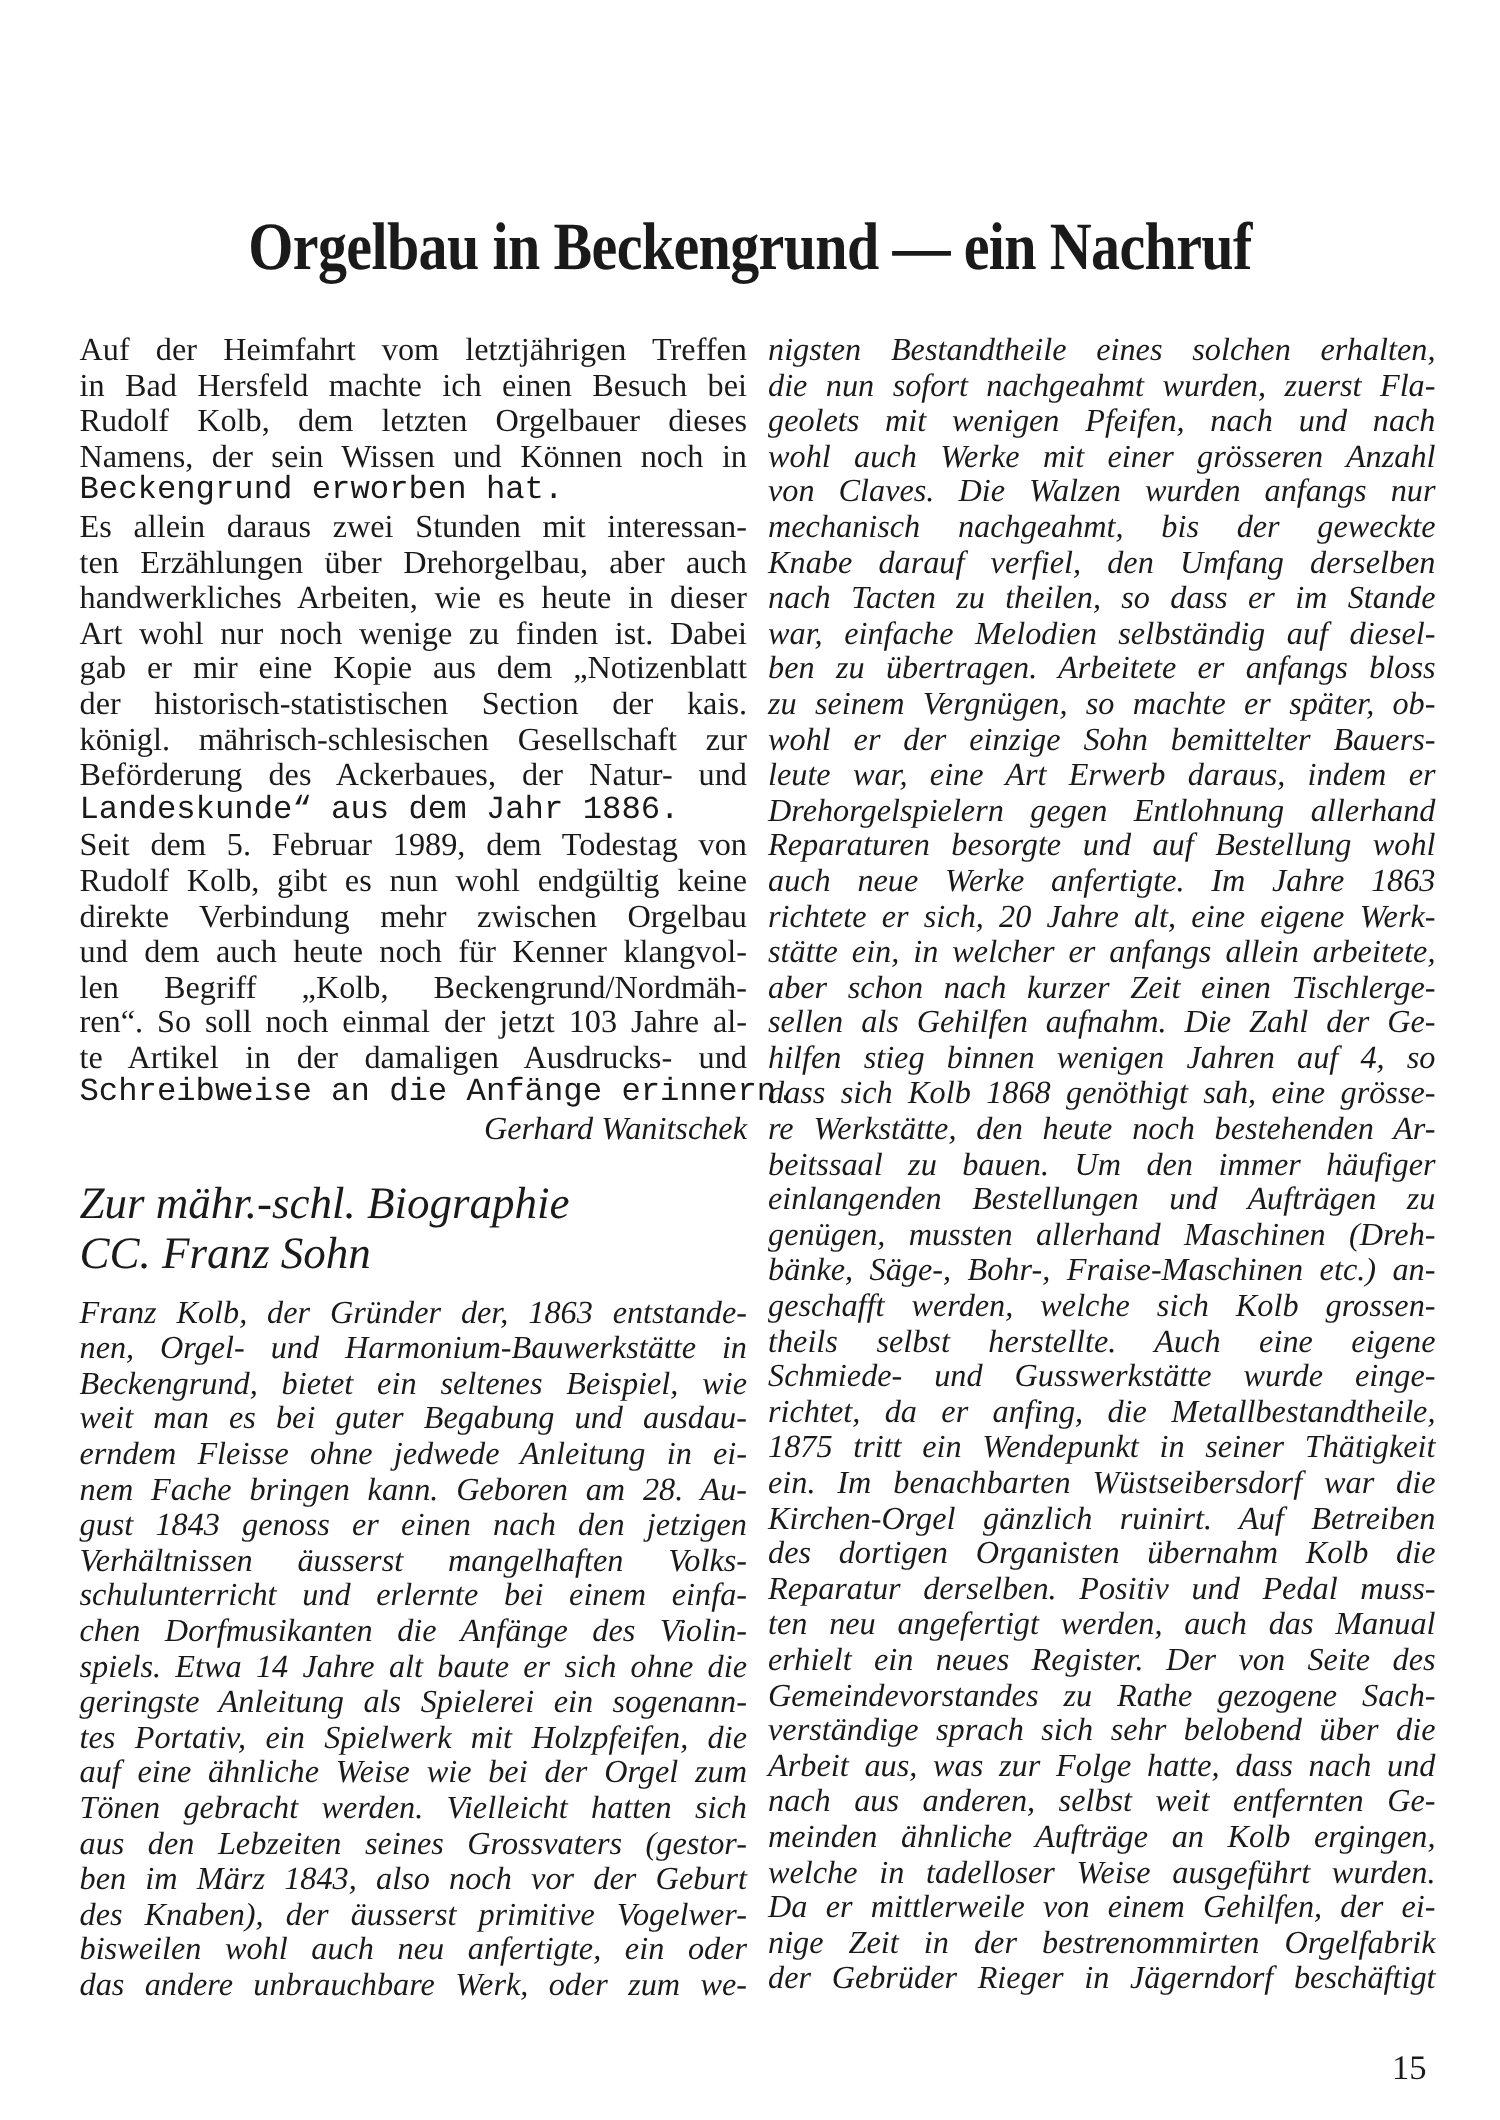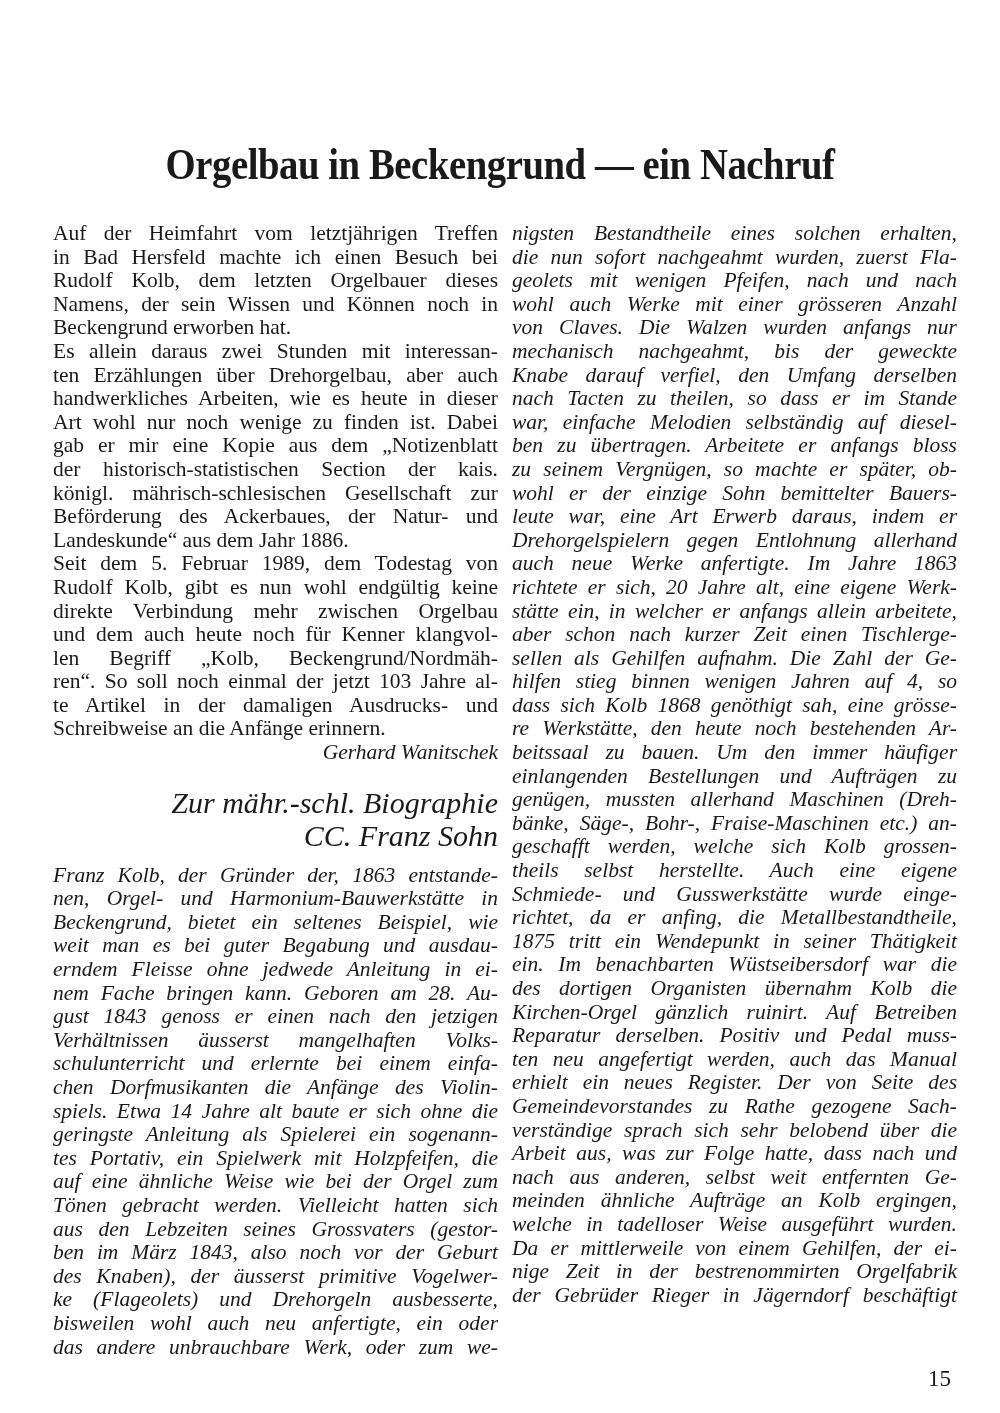--- a/index.html
+++ b/index.html
@@ -5,24 +5,24 @@
   html, body { margin:0; padding:0; background:#ffffff; }
   body { width:1000px; height:1413px; position:relative; overflow:hidden; color:#1a1a1a;
          font-family:"Liberation Serif", "DejaVu Serif", serif; }
   .title { position:absolute; top:138px; left:0; width:1000px; text-align:center;
            font-family:"Liberation Serif", serif; font-weight:bold; font-size:45px;
            letter-spacing:-0.5px; transform:scaleX(0.86); transform-origin:center; }
   .col { position:absolute; top:206px; width:445px; font-size:21.5px; line-height:23.6px;margin-top:16px; }
   .col.left { left:53px; }
   .col.right { left:512px; }
   .line { display:block; white-space:nowrap; text-align:justify; text-align-last:justify; height:23.6px; }
-  .line.last { text-align-last:left; }
+  .line.last { text-align-last:left;font-family:Liberation Mono, monospace; }
   .line.sig { text-align-last:right; font-style:italic; }
   .it { font-style:italic; }
-  .subhead { text-align:right; font-style:italic; font-size:30px; line-height:33px; margin-top:21px; margin-bottom:12px; }
+  .subhead { text-align:left; font-style:italic; font-size:30px; line-height:33px; margin-top:21px; margin-bottom:12px; }
   .subhead span { display:block; }
   .pagenum { position:absolute; top:1366px; left:928px; font-size:23px; }
 </style>
 </head>
 <body>
 
 <div class="title">Orgelbau in Beckengrund — ein Nachruf</div>
 
 <div class="col left">
   <div id="intro">
@@ -66,21 +66,20 @@
       <span class="line">schulunterricht und erlernte bei einem einfa-</span>
       <span class="line">chen Dorfmusikanten die Anfänge des Violin-</span>
       <span class="line">spiels. Etwa 14 Jahre alt baute er sich ohne die</span>
       <span class="line">geringste Anleitung als Spielerei ein sogenann-</span>
       <span class="line">tes Portativ, ein Spielwerk mit Holzpfeifen, die</span>
       <span class="line">auf eine ähnliche Weise wie bei der Orgel zum</span>
       <span class="line">Tönen gebracht werden. Vielleicht hatten sich</span>
       <span class="line">aus den Lebzeiten seines Grossvaters (gestor-</span>
       <span class="line">ben im März 1843, also noch vor der Geburt</span>
       <span class="line">des Knaben), der äusserst primitive Vogelwer-</span>
-      <span class="line">ke (Flageolets) und Drehorgeln ausbesserte,</span>
       <span class="line">bisweilen wohl auch neu anfertigte, ein oder</span>
       <span class="line">das andere unbrauchbare Werk, oder zum we-</span>
     </div>
 </div>
 
 <div class="col right it">
   <div id="bioRight">
       <span class="line">nigsten Bestandtheile eines solchen erhalten,</span>
       <span class="line">die nun sofort nachgeahmt wurden, zuerst Fla-</span>
       <span class="line">geolets mit wenigen Pfeifen, nach und nach</span>
@@ -88,40 +87,41 @@
       <span class="line">von Claves. Die Walzen wurden anfangs nur</span>
       <span class="line">mechanisch nachgeahmt, bis der geweckte</span>
       <span class="line">Knabe darauf verfiel, den Umfang derselben</span>
       <span class="line">nach Tacten zu theilen, so dass er im Stande</span>
       <span class="line">war, einfache Melodien selbständig auf diesel-</span>
       <span class="line">ben zu übertragen. Arbeitete er anfangs bloss</span>
       <span class="line">zu seinem Vergnügen, so machte er später, ob-</span>
       <span class="line">wohl er der einzige Sohn bemittelter Bauers-</span>
       <span class="line">leute war, eine Art Erwerb daraus, indem er</span>
       <span class="line">Drehorgelspielern gegen Entlohnung allerhand</span>
+      <span class="line">Reparaturen besorgte und auf Bestellung wohl</span>
       <span class="line">auch neue Werke anfertigte. Im Jahre 1863</span>
       <span class="line">richtete er sich, 20 Jahre alt, eine eigene Werk-</span>
       <span class="line">stätte ein, in welcher er anfangs allein arbeitete,</span>
       <span class="line">aber schon nach kurzer Zeit einen Tischlerge-</span>
       <span class="line">sellen als Gehilfen aufnahm. Die Zahl der Ge-</span>
       <span class="line">hilfen stieg binnen wenigen Jahren auf 4, so</span>
       <span class="line">dass sich Kolb 1868 genöthigt sah, eine grösse-</span>
       <span class="line">re Werkstätte, den heute noch bestehenden Ar-</span>
       <span class="line">beitssaal zu bauen. Um den immer häufiger</span>
       <span class="line">einlangenden Bestellungen und Aufträgen zu</span>
       <span class="line">genügen, mussten allerhand Maschinen (Dreh-</span>
       <span class="line">bänke, Säge-, Bohr-, Fraise-Maschinen etc.) an-</span>
       <span class="line">geschafft werden, welche sich Kolb grossen-</span>
       <span class="line">theils selbst herstellte. Auch eine eigene</span>
       <span class="line">Schmiede- und Gusswerkstätte wurde einge-</span>
       <span class="line">richtet, da er anfing, die Metallbestandtheile,</span>
       <span class="line">1875 tritt ein Wendepunkt in seiner Thätigkeit</span>
       <span class="line">ein. Im benachbarten Wüstseibersdorf war die</span>
+      <span class="line">Kirchen-Orgel gänzlich ruinirt. Auf Betreiben</span>
       <span class="line">des dortigen Organisten übernahm Kolb die</span>
-      <span class="line">Kirchen-Orgel gänzlich ruinirt. Auf Betreiben</span>
       <span class="line">Reparatur derselben. Positiv und Pedal muss-</span>
       <span class="line">ten neu angefertigt werden, auch das Manual</span>
       <span class="line">erhielt ein neues Register. Der von Seite des</span>
       <span class="line">Gemeindevorstandes zu Rathe gezogene Sach-</span>
       <span class="line">verständige sprach sich sehr belobend über die</span>
       <span class="line">Arbeit aus, was zur Folge hatte, dass nach und</span>
       <span class="line">nach aus anderen, selbst weit entfernten Ge-</span>
       <span class="line">meinden ähnliche Aufträge an Kolb ergingen,</span>
       <span class="line">welche in tadelloser Weise ausgeführt wurden.</span>
       <span class="line">Da er mittlerweile von einem Gehilfen, der ei-</span>

